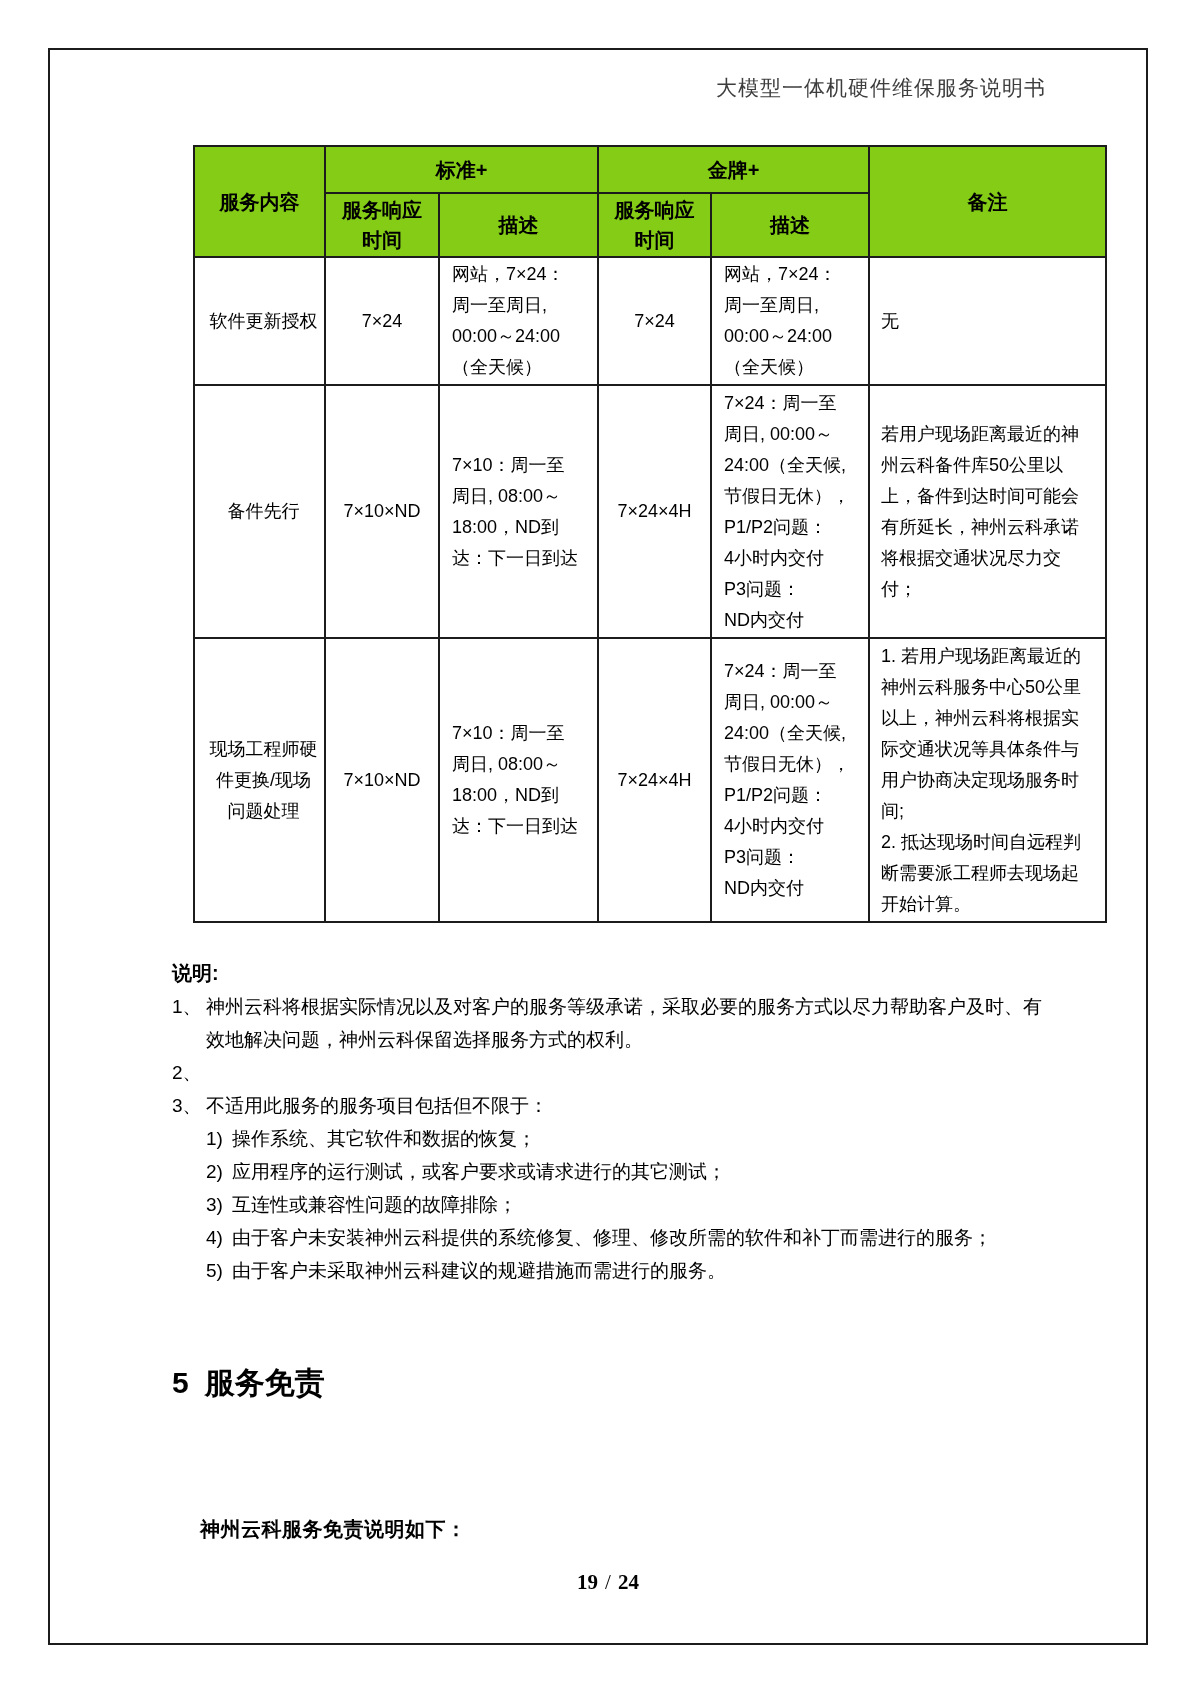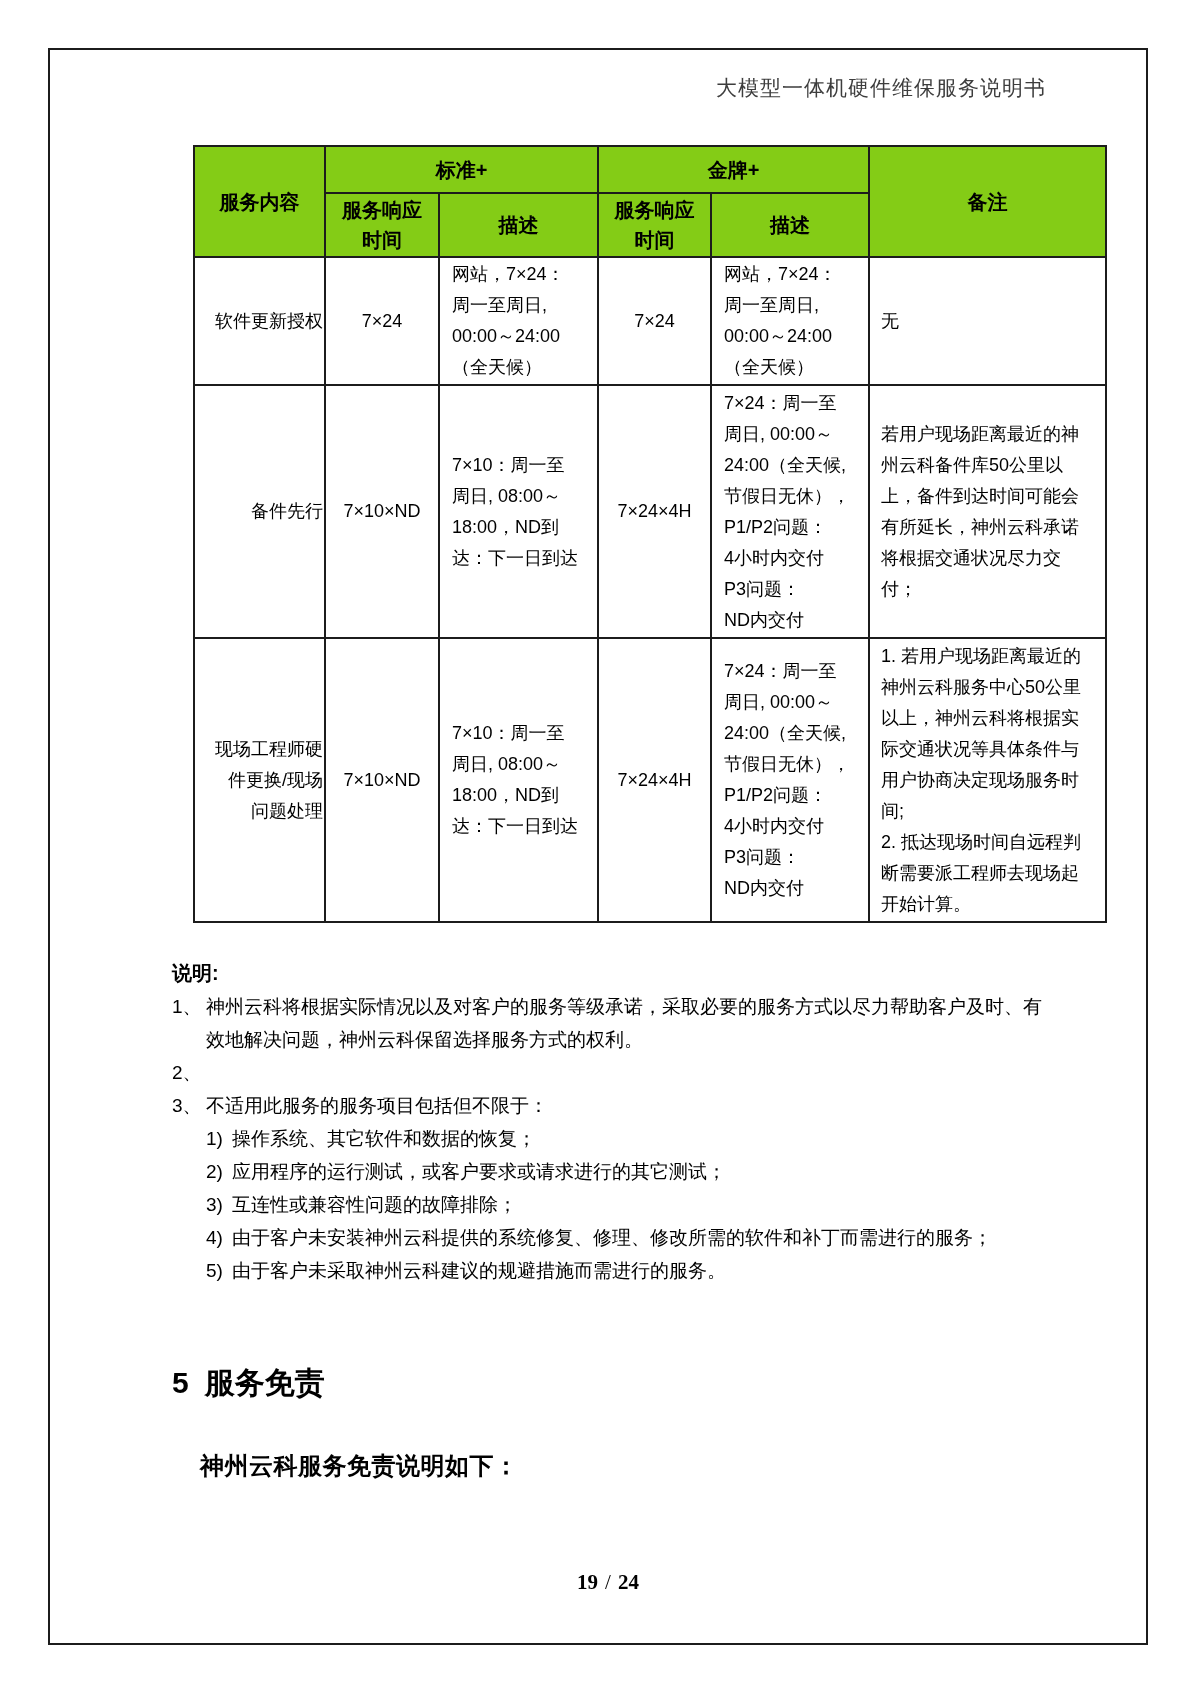--- a/index.html
+++ b/index.html
@@ -23,21 +23,21 @@
   table.svc th,table.svc td{
     border:2px solid #1c1c1c;box-sizing:border-box;
     vertical-align:middle;overflow:hidden;
   }
   table.svc th{
     background:#84cc16;font-weight:bold;font-size:20px;text-align:center;
     line-height:30px;
   }
   table.svc td{font-size:18px;line-height:31px;}
   .pre{white-space:pre-line;}
-  .c-service{text-align:right;padding-left:9px;}
+  .c-service{text-align:center;padding-left:9px;}
   .c-time{text-align:center;border-radius:32px;}
   .c-desc{text-align:left;padding-left:12px;}
   .c-remark{text-align:left;padding-left:11px;}
   tr.h1{height:47px;}
   tr.h2{height:55px;}
   tr.r1{height:125px;}
   tr.r2{height:253px;}
   tr.r3{height:284px;}
   .notes{
     position:absolute;left:172px;top:957px;width:915px;
@@ -49,22 +49,22 @@
   .note-text{white-space:pre-line;}
   .sub-items{margin-left:34px;}
   .sub-item{display:flex;align-items:flex-start;}
   .sub-marker{flex:none;margin-right:9px;}
   .section-heading{
     position:absolute;left:172px;top:1363px;
     font-size:30px;font-weight:bold;display:flex;align-items:baseline;
   }
   .section-number{margin-right:16px;}
   .disclaimer-intro{
-    position:absolute;left:200px;top:1450px;
-    font-size:24px;font-weight:bold;letter-spacing:0.5px;
+    position:absolute;left:200px;top:1516px;
+    font-size:20px;font-weight:bold;letter-spacing:0.5px;
   }
   .footer{
     position:absolute;top:1570px;left:0;width:100%;text-align:center;
     font-family:"Liberation Serif","DejaVu Serif",serif;font-size:21px;
   }
   .footer .num{font-weight:bold;}
   .footer .sep{font-weight:normal;padding:0 7px;}
 </style>
 </head>
 <body>

